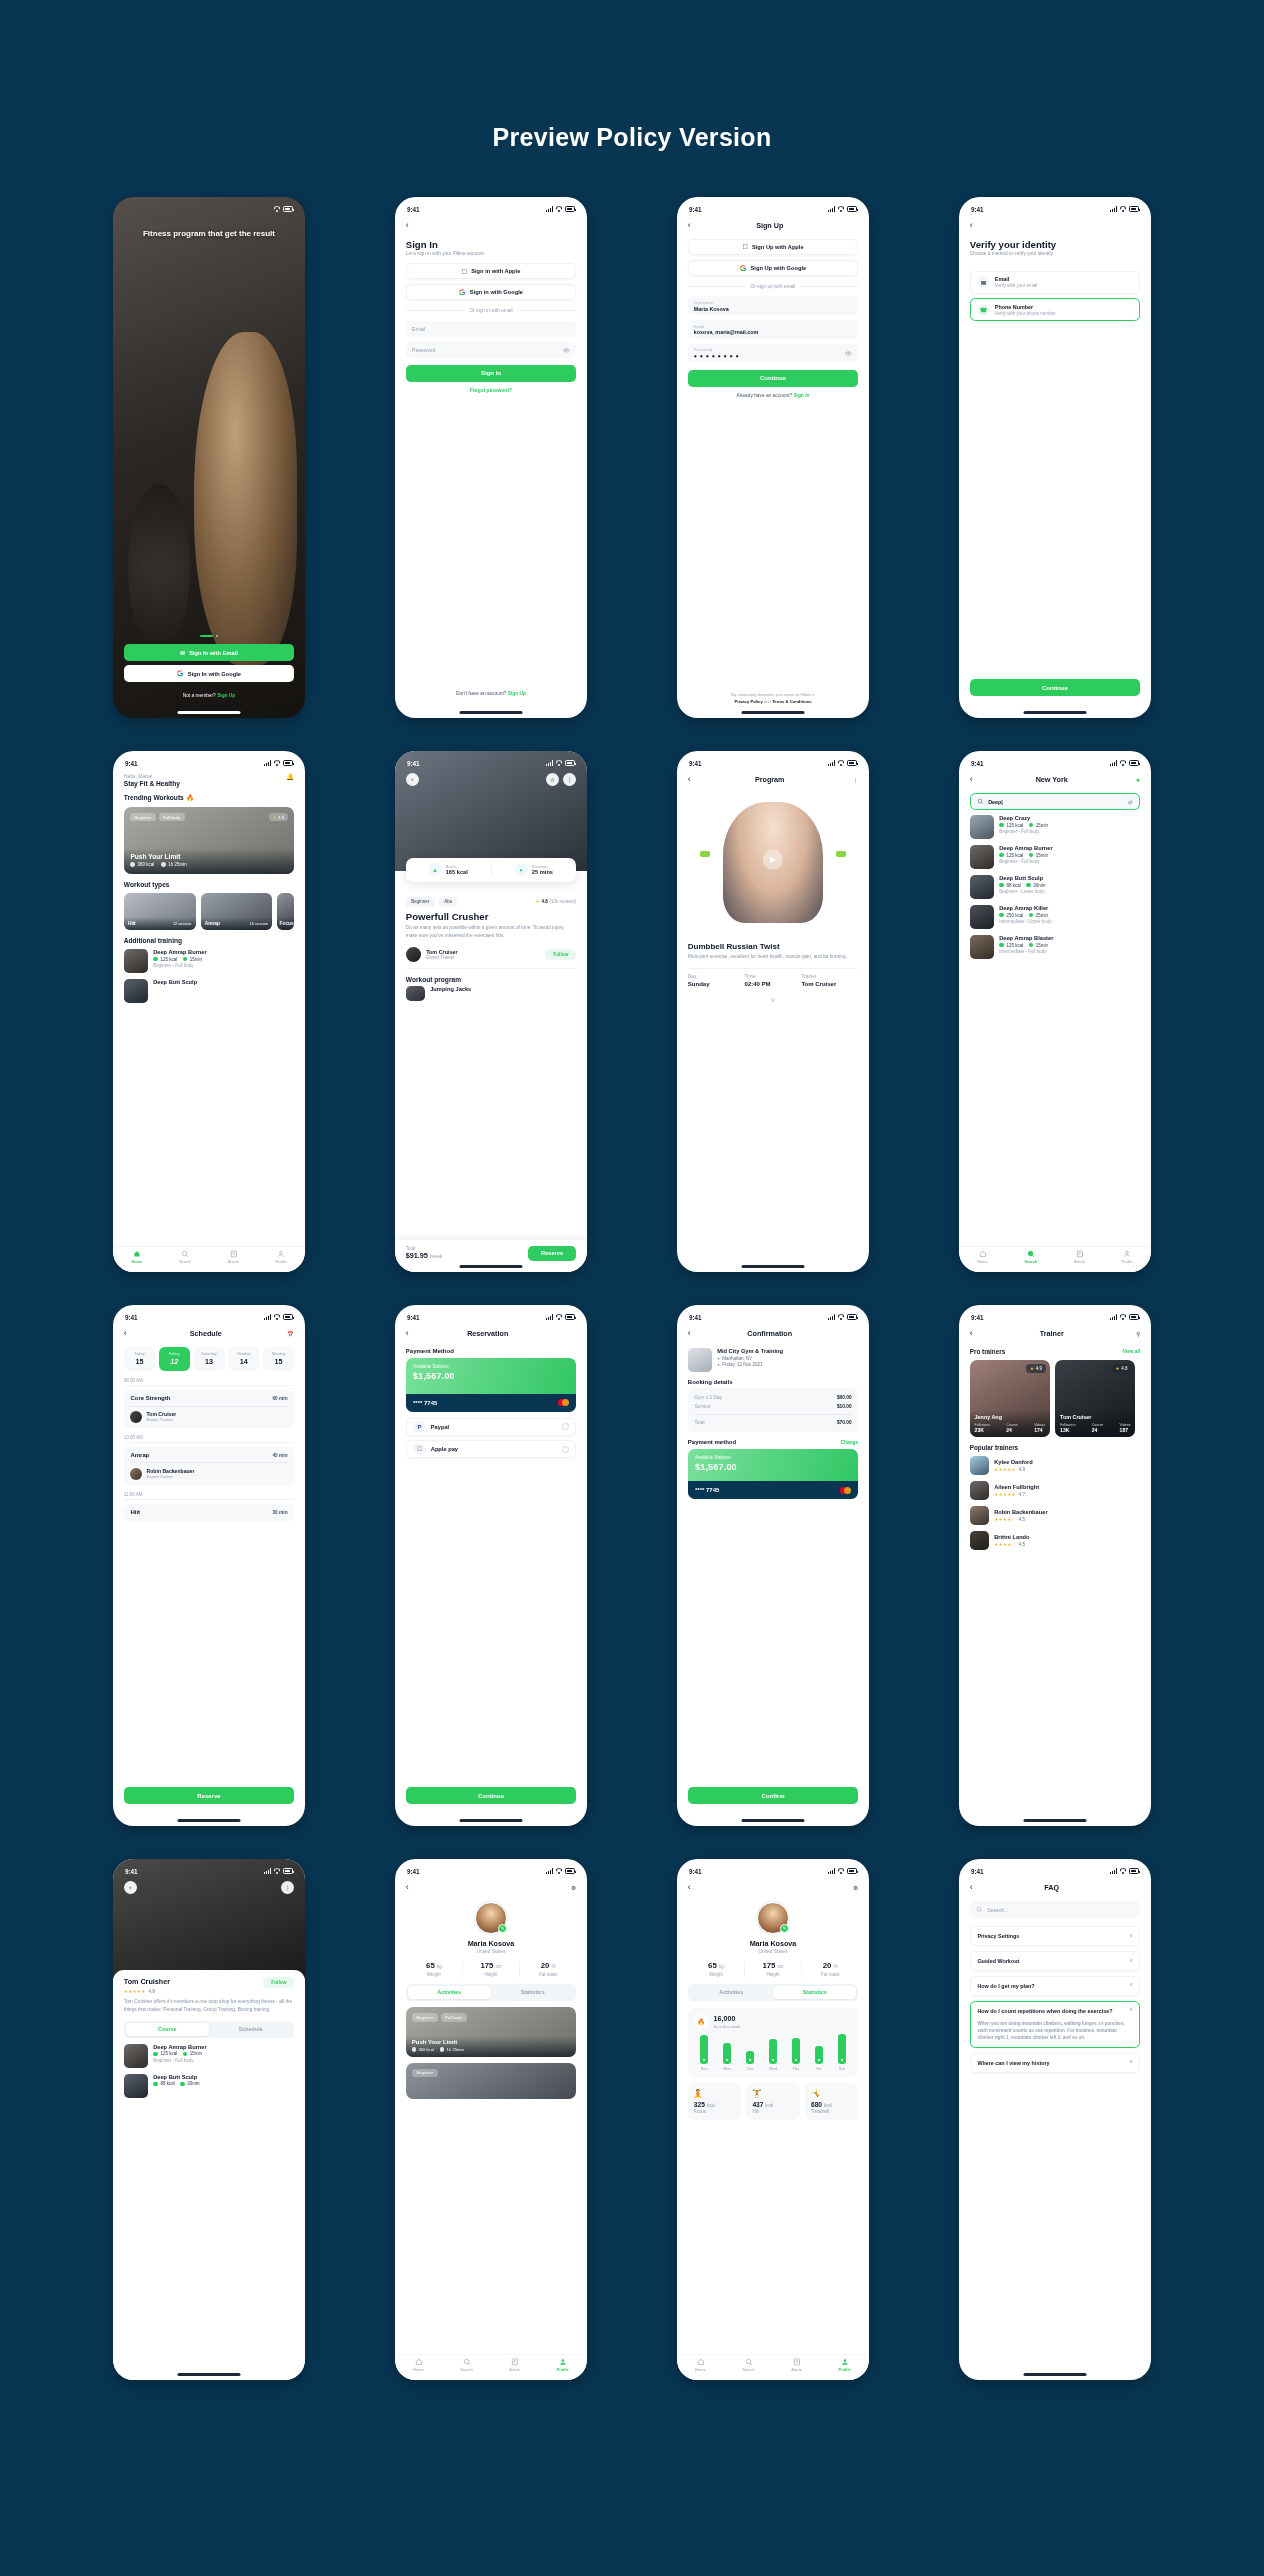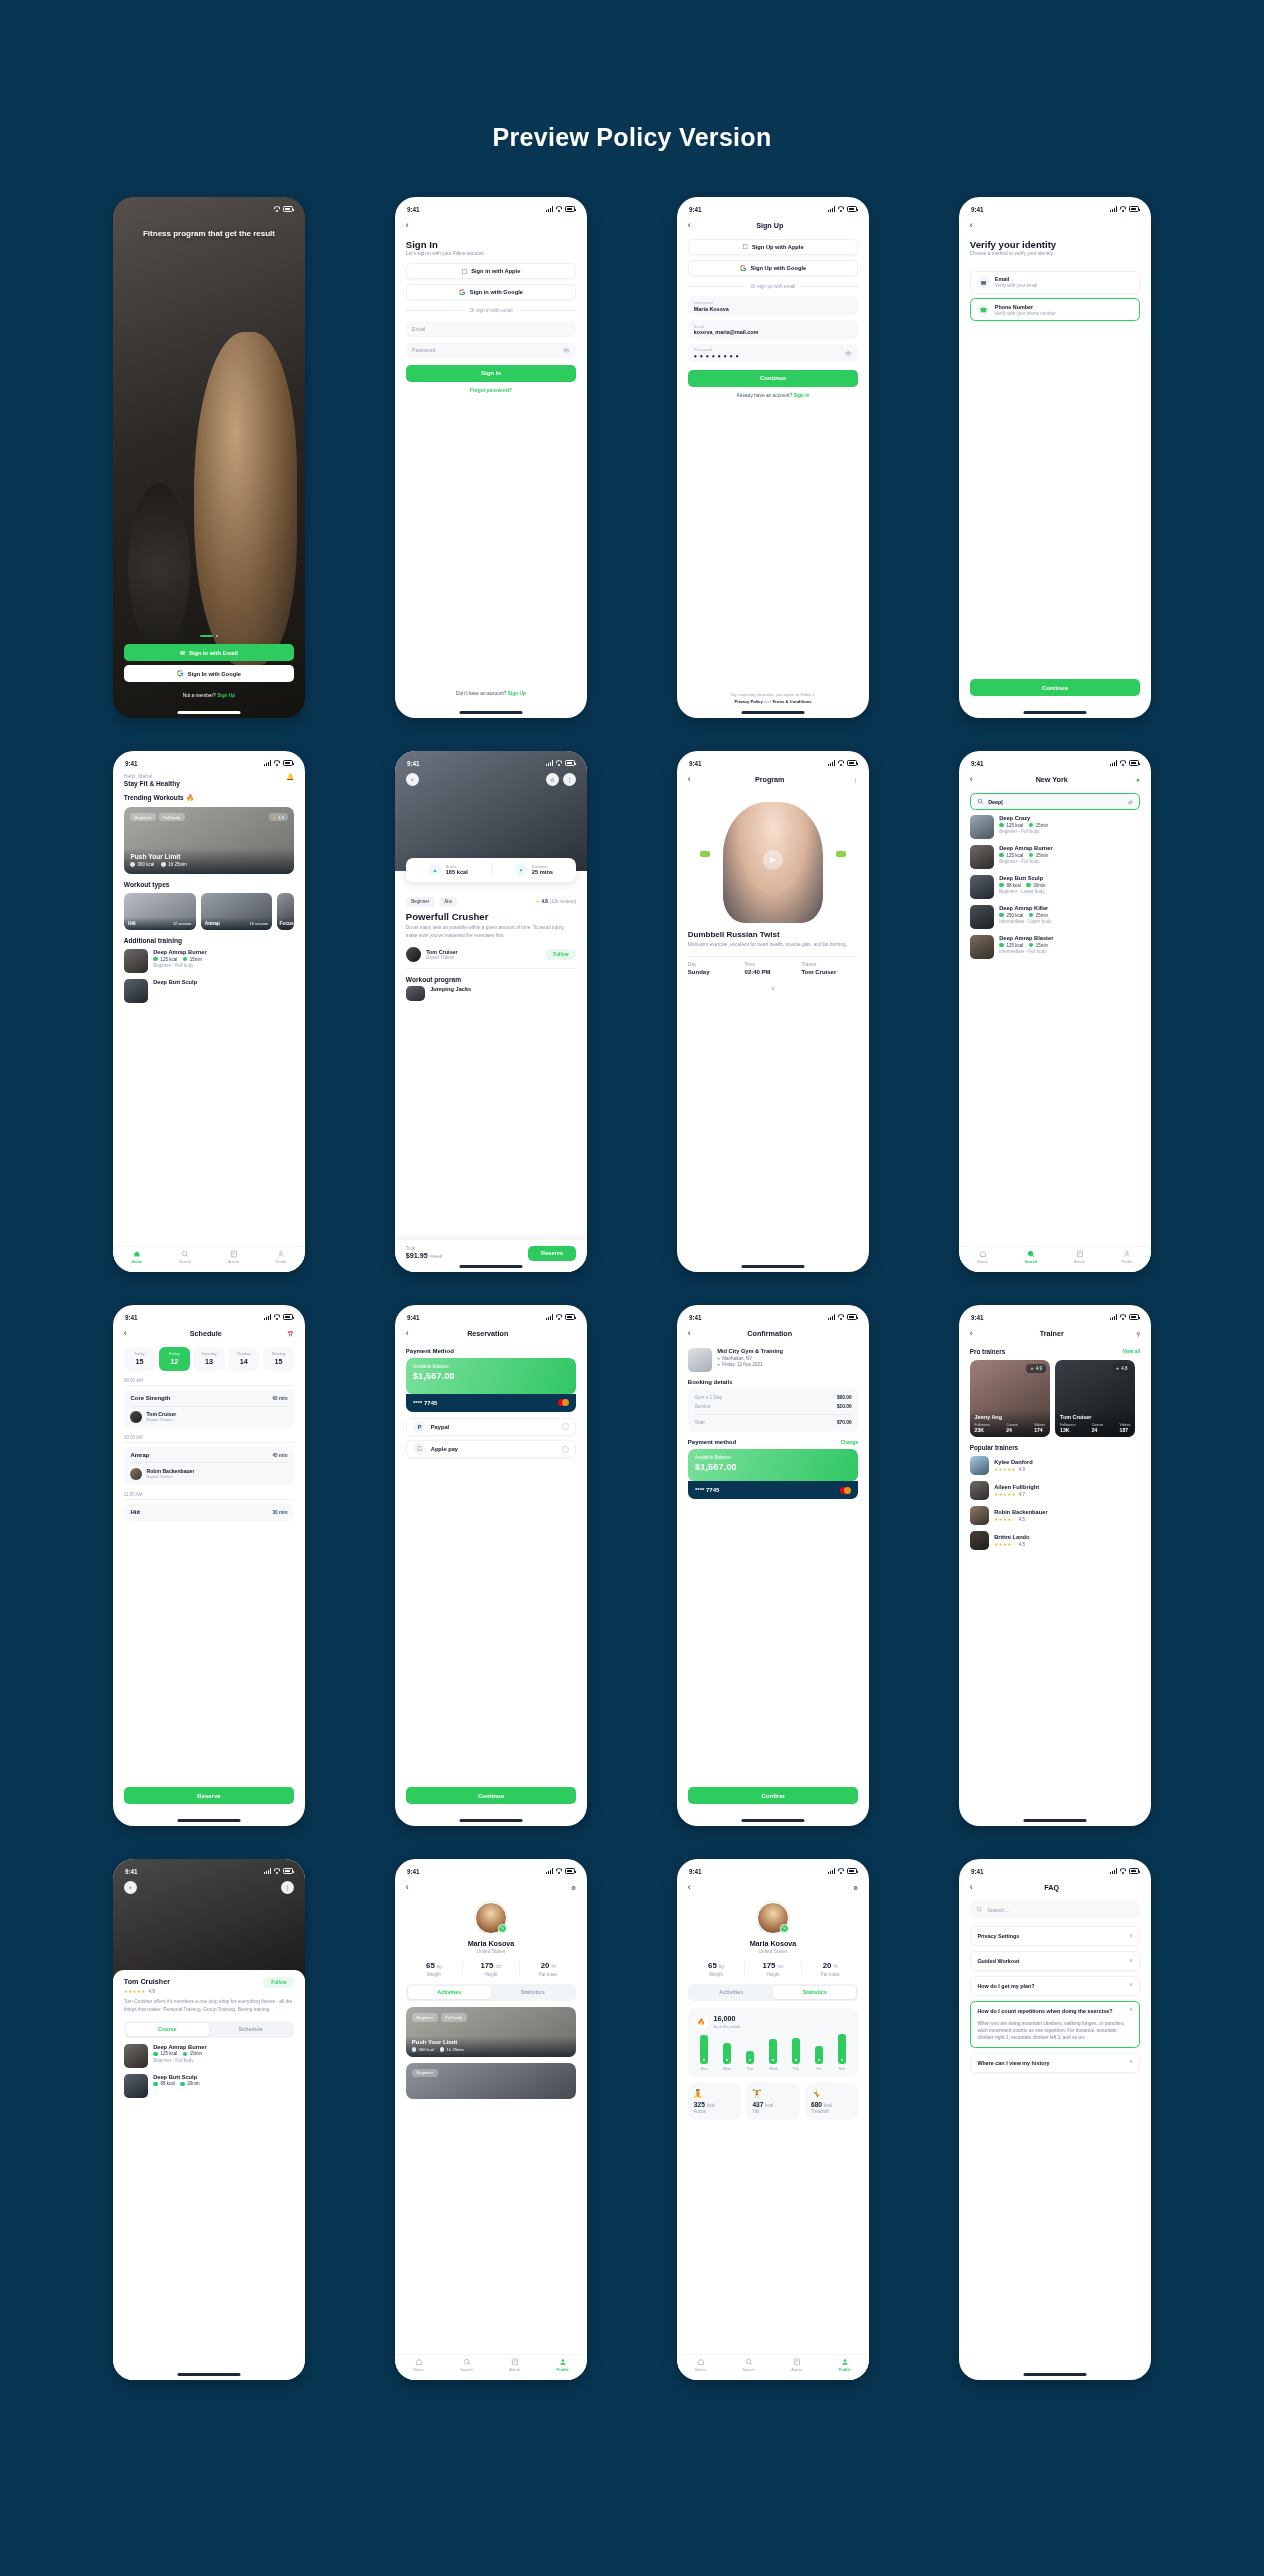--- a/index.html
+++ b/index.html
@@ -135,21 +135,21 @@
   .sesscard{margin:4.2px 10.8px 0;background:#f6f8fa;border-radius:6px;padding:5.4px 6.6px;}
   .sesshead{display:flex;justify-content:space-between;align-items:center;
     font-size:6px;font-weight:bold;padding-bottom:4.2px;}
   .sesshead em{font-style:normal;font-size:4.8px;color:#475467;}
   .trnrow{display:flex;gap:4.2px;align-items:center;border-top:0.6px solid #e7ebf0;padding-top:4.2px;}
   .trnav{width:12px;height:12px;border-radius:50%;background:linear-gradient(140deg,#4b4b4b,#1f1f1f);}
   .trn-n{font-size:5.1px;font-weight:bold;}
   .trn-r{font-size:4.2px;color:#98a2b3;}
   
   .paycard{margin:4.2px 10.8px 0;border-radius:6.6px;overflow:hidden;}
-  .paycard .top{background:linear-gradient(110deg,#7ae09b,#31c765);padding:6px 7.2px 13px;color:#fff;border-radius:6px;}
+  .paycard .top{background:linear-gradient(110deg,#7ae09b,#31c765);padding:6px 7.2px 13px;color:#fff;}
   .paycard .top .l{font-size:4.5px;opacity:.92;}
   .paycard .top .v{font-size:9px;font-weight:bold;margin-top:1.2px;letter-spacing:0.2px;}
   .paycard .bot{background:#083552;padding:5.4px 7.2px;color:#fff;font-size:6px;font-weight:bold;
     display:flex;align-items:center;justify-content:space-between;}
   .mcicon{display:flex;}
   .mcicon i{width:7.2px;height:7.2px;border-radius:50%;display:block;}
   .mcicon i:first-child{background:#eb001b;}
   .mcicon i:last-child{background:#f79e1b;margin-left:-3px;opacity:.9;}
   .payopt{margin:0 10.8px 4.8px;height:18px;border:0.6px solid #eef1f5;border-radius:5.4px;
     display:flex;align-items:center;gap:5.4px;padding:0 6.6px;font-size:5.7px;font-weight:bold;
@@ -680,21 +680,21 @@
       <span class="back">‹</span>
       <span class="navtitle">Program</span>
       <span class="navright">⋮</span>
     </div>
     <div style="position:relative;height:138px;margin-top:3.6px;overflow:hidden">
       <div style="position:absolute;left:24%;top:8%;width:52%;height:88%;background:radial-gradient(ellipse at 50% 22%,#f6e0cf,#d9b39a 48%,#4f4b52);border-radius:44% 44% 22% 22%;"></div>
       <div style="position:absolute;left:12%;top:44%;width:9.6px;height:5.4px;background:#8bd44a;border-radius:1.8px"></div>
       <div style="position:absolute;right:12%;top:44%;width:9.6px;height:5.4px;background:#8bd44a;border-radius:1.8px"></div>
       <div class="playbtn">▶</div>
     </div>
-    <h1 class="big" style="margin-top:1px;font-size:8px">Dumbbell Russian Twist</h1>
+    <h1 class="big" style="margin-top:13px;font-size:8px">Dumbbell Russian Twist</h1>
     <div class="sub" style="line-height:1.6;margin-top:2.4px">Multi-joint exercise, excellent for heart health, muscle gain, and fat burning.</div>
     <div class="hr"></div>
     <div class="dtl-row">
       <div class="c">
           <div class="l">Day</div>
           <div class="v">Sunday</div>
         </div>
       <div class="c">
           <div class="l">Time</div>
           <div class="v">02:40 PM</div>

